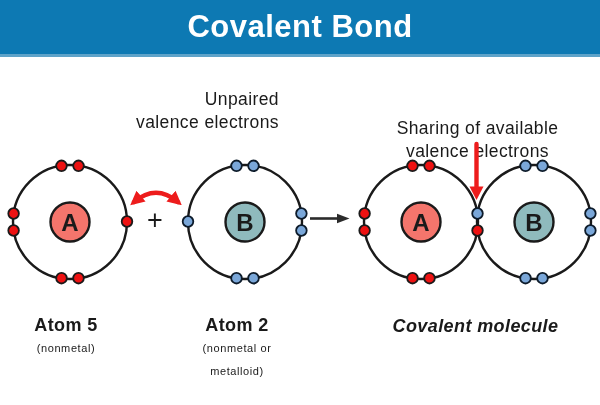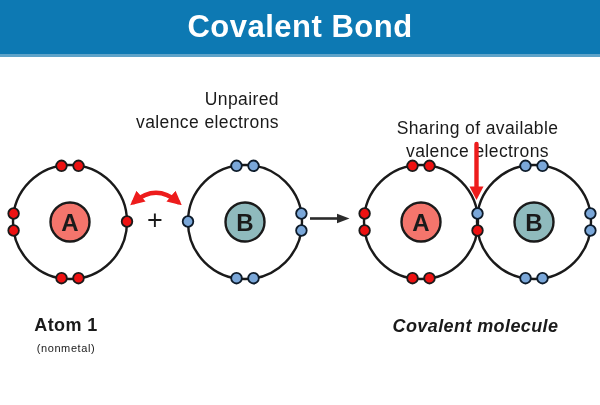--- a/index.html
+++ b/index.html
@@ -137,23 +137,28 @@
       <circle class="e-blue" cx="590.4" cy="230.5" r="5.3"></circle>
       <circle class="e-blue" cx="525.5" cy="278.2" r="5.3"></circle>
       <circle class="e-blue" cx="542.5" cy="278.2" r="5.3"></circle>
 
       <circle class="e-blue" cx="477.5" cy="213.5" r="5.3"></circle>
       <circle class="e-red" cx="477.5" cy="230.5" r="5.3"></circle>
     </g>
   </svg>
 
   <div class="caption" style="left:0px; top:314px; width:132px;">
-    <div class="t">Atom 1</div>
+    <div class="t">Atom 5</div>
     <div class="s">(nonmetal)</div>
   </div>
 
+  <div class="caption" style="left:151px; top:314px; width:172px;">
+    <div class="t">Atom 2</div>
+    <div class="s">(nonmetal or
+metalloid)</div>
+  </div>
 
   <div class="caption" style="left:373px; top:315px; width:205px;font-style:italic;">
     <div class="t">Covalent molecule</div>
   </div>
 
 
 </div>
 
 </body></html>

